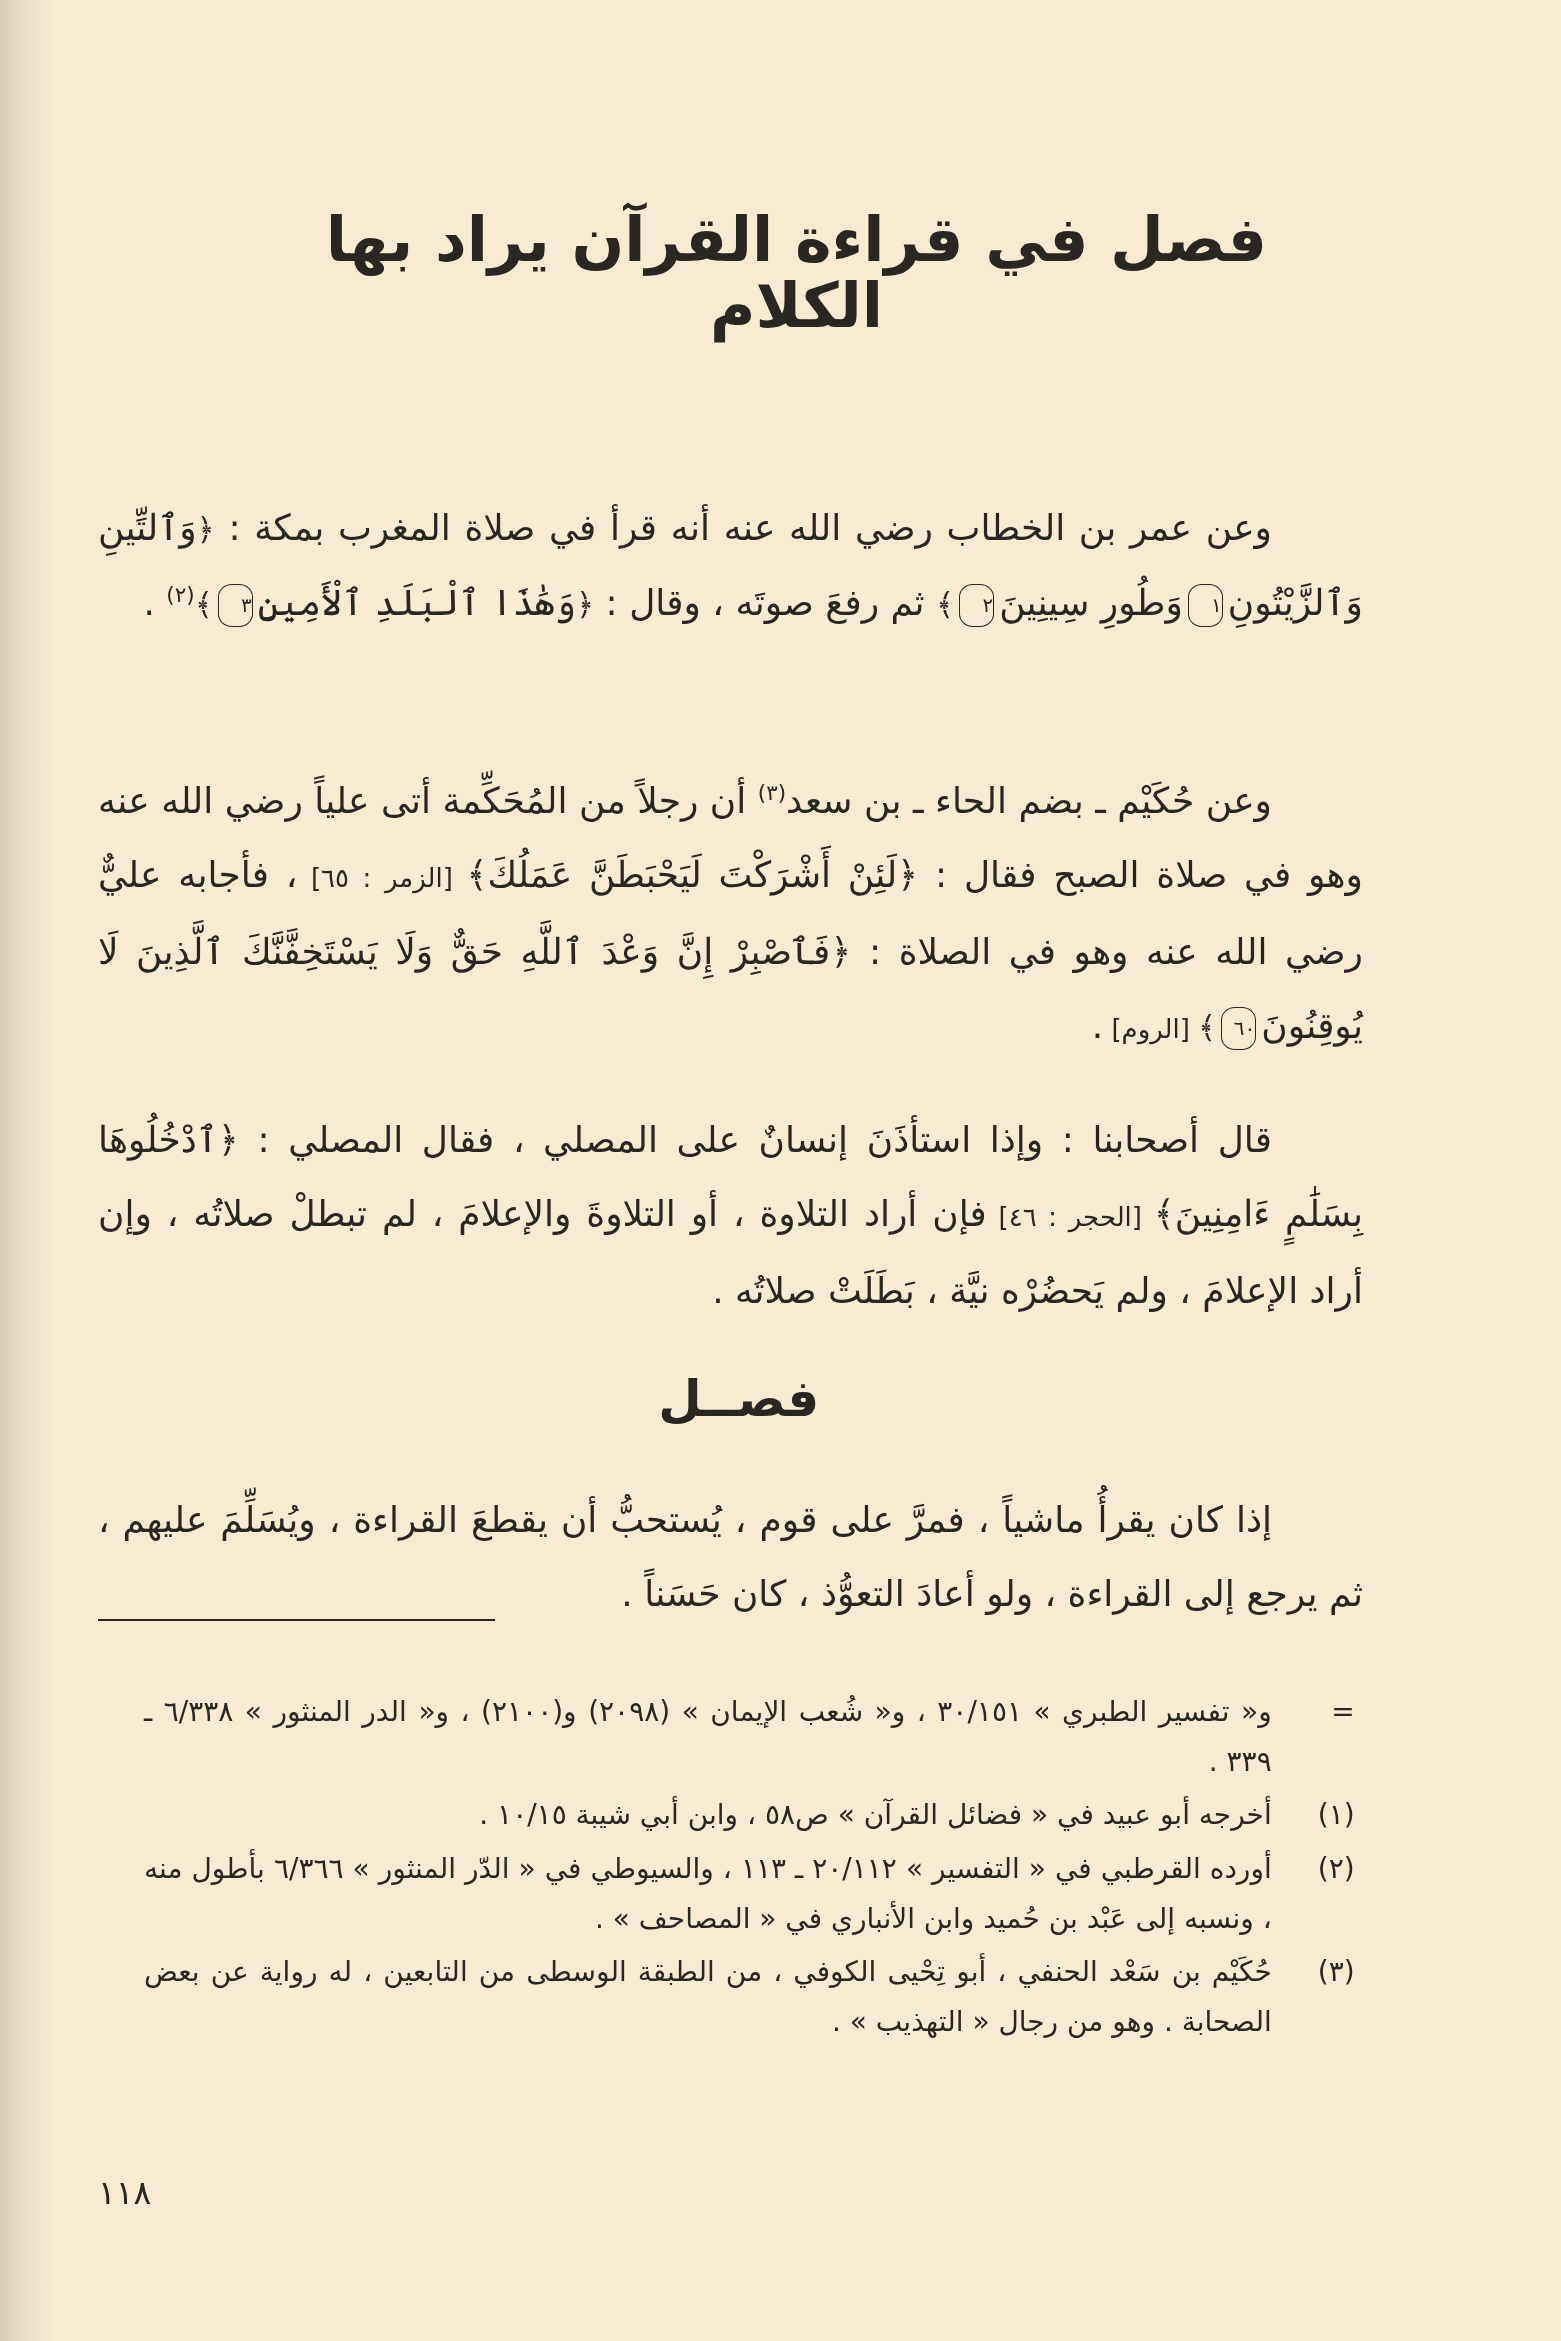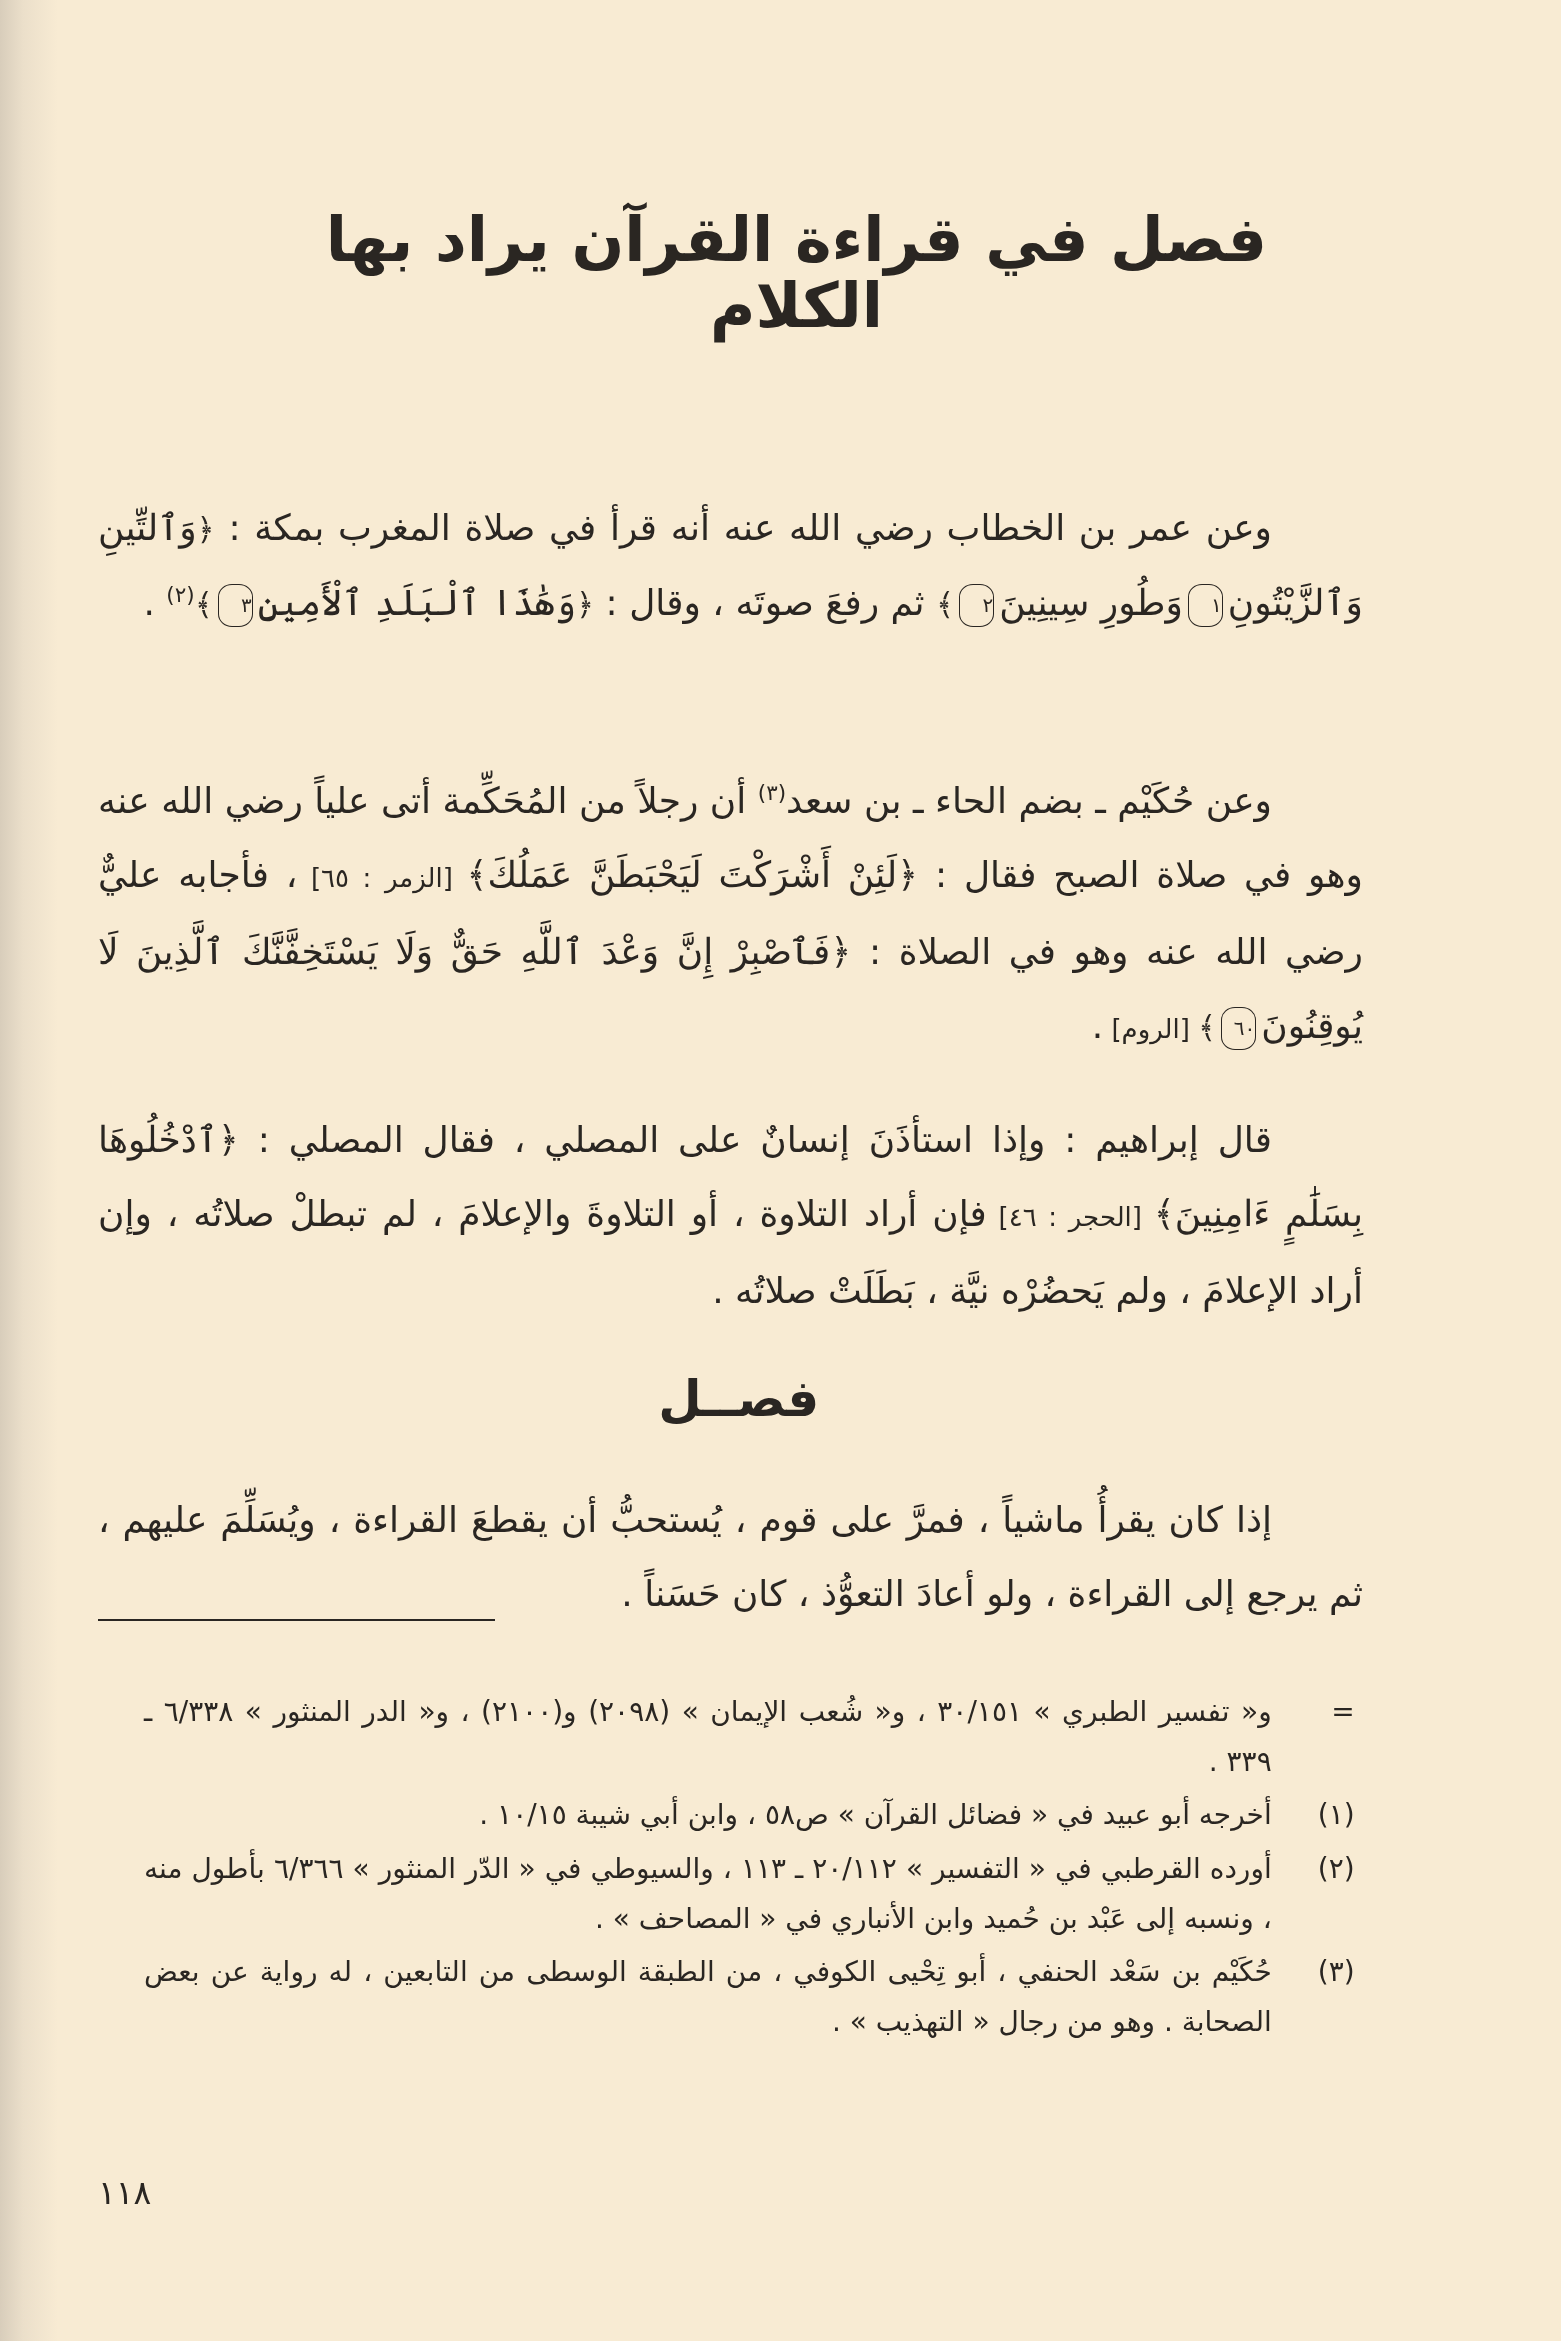--- a/index.html
+++ b/index.html
@@ -69,21 +69,21 @@
 <div class="page">
 
   <h1 class="heading">فصل في قراءة القرآن يراد بها الكلام</h1>
 
 
   <p class="para" style="top:455px;"><span class="indent"></span><span>وعن عمر بن الخطاب رضي الله عنه أنه قرأ في صلاة المغرب بمكة :</span>
     <span class="orn">﴿</span><span class="quran">وَٱلتِّينِ وَٱلزَّيْتُونِ</span><span class="ayah">١</span><span class="quran">وَطُورِ سِينِينَ</span><span class="ayah">٢</span><span class="orn">﴾</span><span> ثم رفعَ صوتَه ، وقال : </span><span class="orn">﴿</span><span class="quran">وَهَٰذَا ٱلْبَلَدِ ٱلْأَمِينِ</span><span class="ayah">٣</span><span class="orn">﴾</span><sup class="fn">(٢)</sup><span> .</span></p>
 
   <p class="para" style="top:728px;"><span class="indent"></span><span>وعن حُكَيْم ـ بضم الحاء ـ بن سعد</span><sup class="fn">(٣)</sup><span> أن رجلاً من المُحَكِّمة أتى علياً رضي الله عنه وهو في صلاة الصبح فقال : </span><span class="quran">﴿لَئِنْ أَشْرَكْتَ لَيَحْبَطَنَّ عَمَلُكَ﴾</span><span class="ref"> [الزمر : ٦٥] </span><span>، فأجابه عليٌّ رضي الله عنه وهو في الصلاة : </span><span class="quran">﴿فَٱصْبِرْ إِنَّ وَعْدَ ٱللَّهِ حَقٌّ وَلَا يَسْتَخِفَّنَّكَ ٱلَّذِينَ لَا يُوقِنُونَ</span><span class="ayah">٦٠</span><span class="orn">﴾</span><span class="ref"> [الروم] </span><span>.</span></p>
 
-  <p class="para" style="top:1067px;"><span class="indent"></span><span>قال إبراهيم : وإذا استأذَنَ إنسانٌ على المصلي ، فقال المصلي : </span><span class="quran">﴿ٱدْخُلُوهَا بِسَلَٰمٍ ءَامِنِينَ﴾</span><span class="ref"> [الحجر : ٤٦] </span><span>فإن أراد التلاوة ، أو التلاوةَ والإعلامَ ، لم تبطلْ صلاتُه ، وإن أراد الإعلامَ ، ولم يَحضُرْه نيَّة ، بَطَلَتْ صلاتُه .</span></p>
+  <p class="para" style="top:1067px;"><span class="indent"></span><span>قال أصحابنا : وإذا استأذَنَ إنسانٌ على المصلي ، فقال المصلي : </span><span class="quran">﴿ٱدْخُلُوهَا بِسَلَٰمٍ ءَامِنِينَ﴾</span><span class="ref"> [الحجر : ٤٦] </span><span>فإن أراد التلاوة ، أو التلاوةَ والإعلامَ ، لم تبطلْ صلاتُه ، وإن أراد الإعلامَ ، ولم يَحضُرْه نيَّة ، بَطَلَتْ صلاتُه .</span></p>
 
   <h2 class="sub-heading">فصــل</h2>
 
   <p class="para" style="top:1447px;"><span class="indent"></span><span>إذا كان يقرأُ ماشياً ، فمرَّ على قوم ، يُستحبُّ أن يقطعَ القراءة ، ويُسَلِّمَ عليهم ، ثم يرجع إلى القراءة ، ولو أعادَ التعوُّذ ، كان حَسَناً .</span></p>
 
   <div class="rule"></div>
 
   <div class="footnotes">
     <div class="fn-row">
       <span class="fn-num">=</span>

